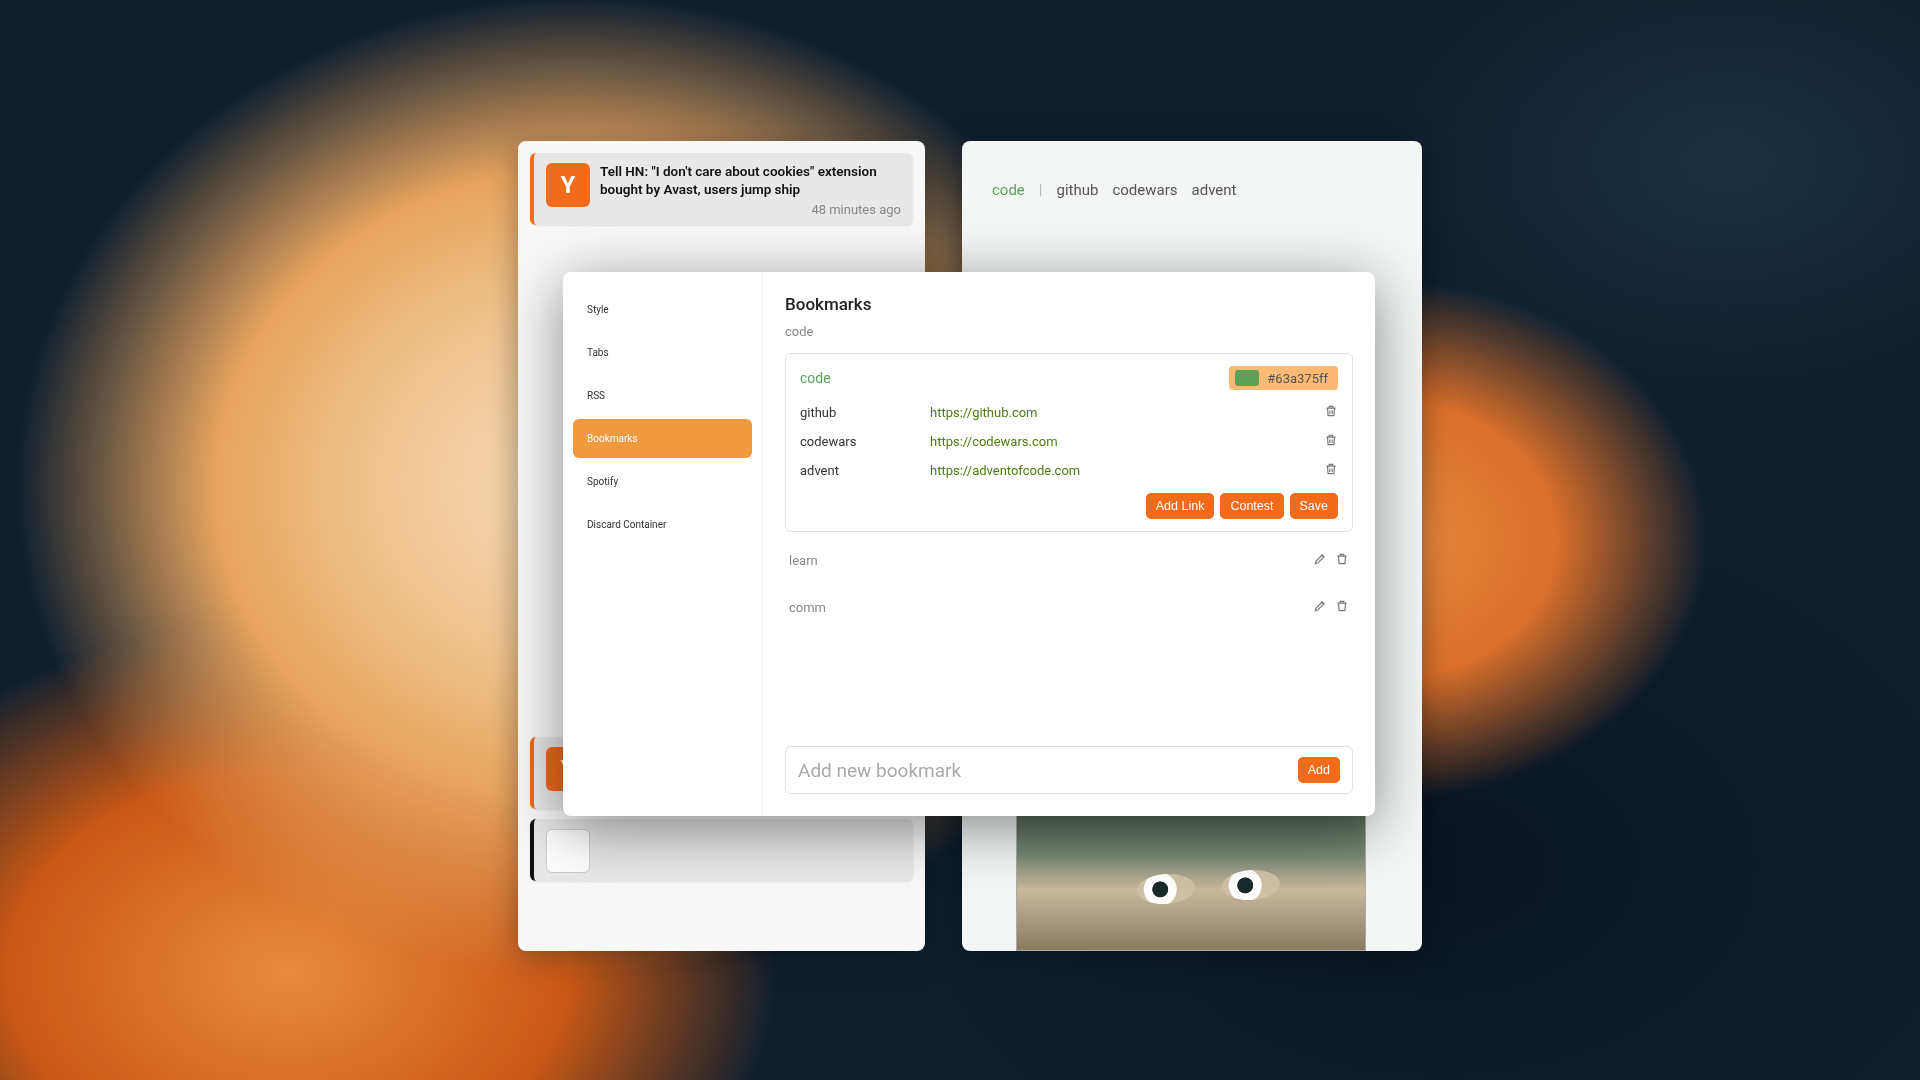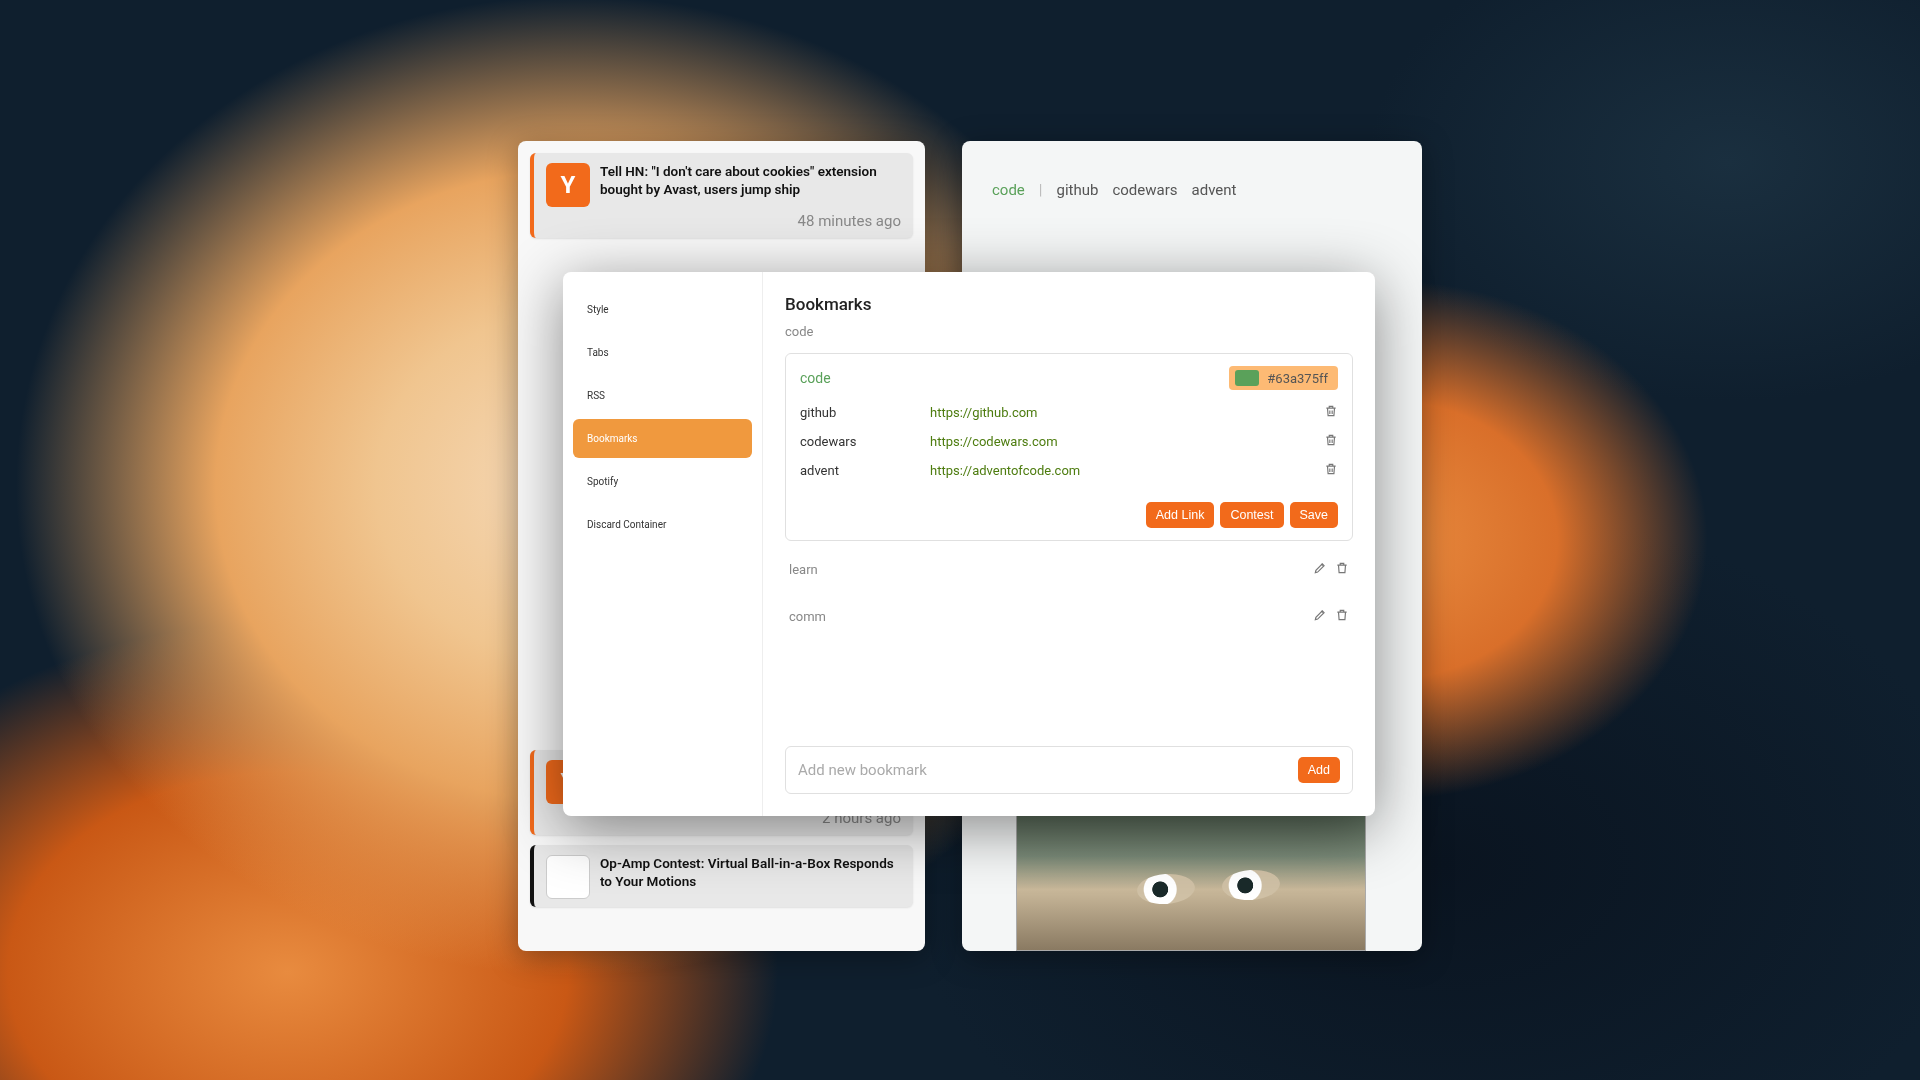--- a/index.html
+++ b/index.html
@@ -45,21 +45,21 @@
     width: 44px; height: 44px;
     border-radius: 6px;
     flex-shrink: 0;
     display: flex; align-items: center; justify-content: center;
     font-weight: 700; font-size: 24px; color: #fff;
   }
   .feed-icon.hn { background: #f26a1b; }
   .feed-icon.had { background: #fff; border: 1px solid #ccc; }
   .feed-body { flex: 1; display: flex; flex-direction: column; gap: 4px; }
   .feed-title { font-size: 13.5px; font-weight: 600; color: #111; line-height: 1.3; }
-  .feed-time { font-size: 15px; color: #888; align-self: flex-end; margin-top: 10px; }
+  .feed-time { font-size: 13px; color: #888; align-self: flex-end; margin-top: 0; }
 
   .feed-spacer { height: 502px; }
 
   
   .bm-preview {
     position: absolute;
     left: 962px; top: 141px;
     width: 460px; height: 810px;
     background: #f4f6f6;
     border-radius: 8px;
@@ -149,21 +149,21 @@
     display: grid;
     grid-template-columns: 130px 1fr 24px;
     align-items: center;
     font-size: 13px; color: #333;
     padding: 6px 0;
   }
   .link-row .url { color: #4d7c0f; }
   .link-row .trash { justify-self: end; cursor: pointer; }
 
   .card-actions {
-    display: flex; justify-content: flex-end; gap: 6px; margin-top: 17px;
+    display: flex; justify-content: flex-end; gap: 6px; margin-top: 8px;
   }
   .btn {
     background: #f26a1b; color: #fff; border: none;
     font-size: 12.5px; padding: 6px 10px;
     border-radius: 5px; cursor: pointer;
   }
 
   .group-row {
     display: flex; align-items: center; justify-content: space-between;
     font-size: 13px; color: #888;
@@ -171,21 +171,21 @@
   }
   .group-row .icons { display: flex; gap: 8px; }
 
   .add-card {
     border: 1px solid #e0e0e0;
     border-radius: 6px;
     padding: 10px 12px;
     display: flex; justify-content: space-between; align-items: center;
     margin-top: auto;
   }
-  .add-card .ph { font-size: 15px; color: #aaa; }
+  .add-card .ph { font-size: 19px; color: #aaa; }
 
   svg.ico { width: 14px; height: 14px; stroke: #777; stroke-width: 2; fill: none; }
 
 </style>
 </head>
 <body>
 
 <div class="bg"></div>
 
 <div class="feed-panel">
@@ -209,23 +209,20 @@
     <div class="feed-body">
       <div class="feed-title">Windows 11 calls a zip file a 'postcode file' in UK English - 346</div>
       <div class="feed-time">2 hours ago</div>
     </div>
   </div>
 
   <div class="feed-item alt">
     <div class="feed-icon had">
         <div class="had-inner"></div>
       </div>
-    <div class="feed-body">
-      <div class="feed-title">Op-Amp Contest: Virtual Ball-in-a-Box Responds to Your Motions</div>
-    </div>
   </div>
 
 </div>
 
 <div class="bm-preview">
   <div class="bm-nav">
     <span class="bm-nav-active">code</span>
     <span class="bm-nav-sep">|</span>
     <span class="bm-nav-link">github</span>
     <span class="bm-nav-link">codewars</span>

